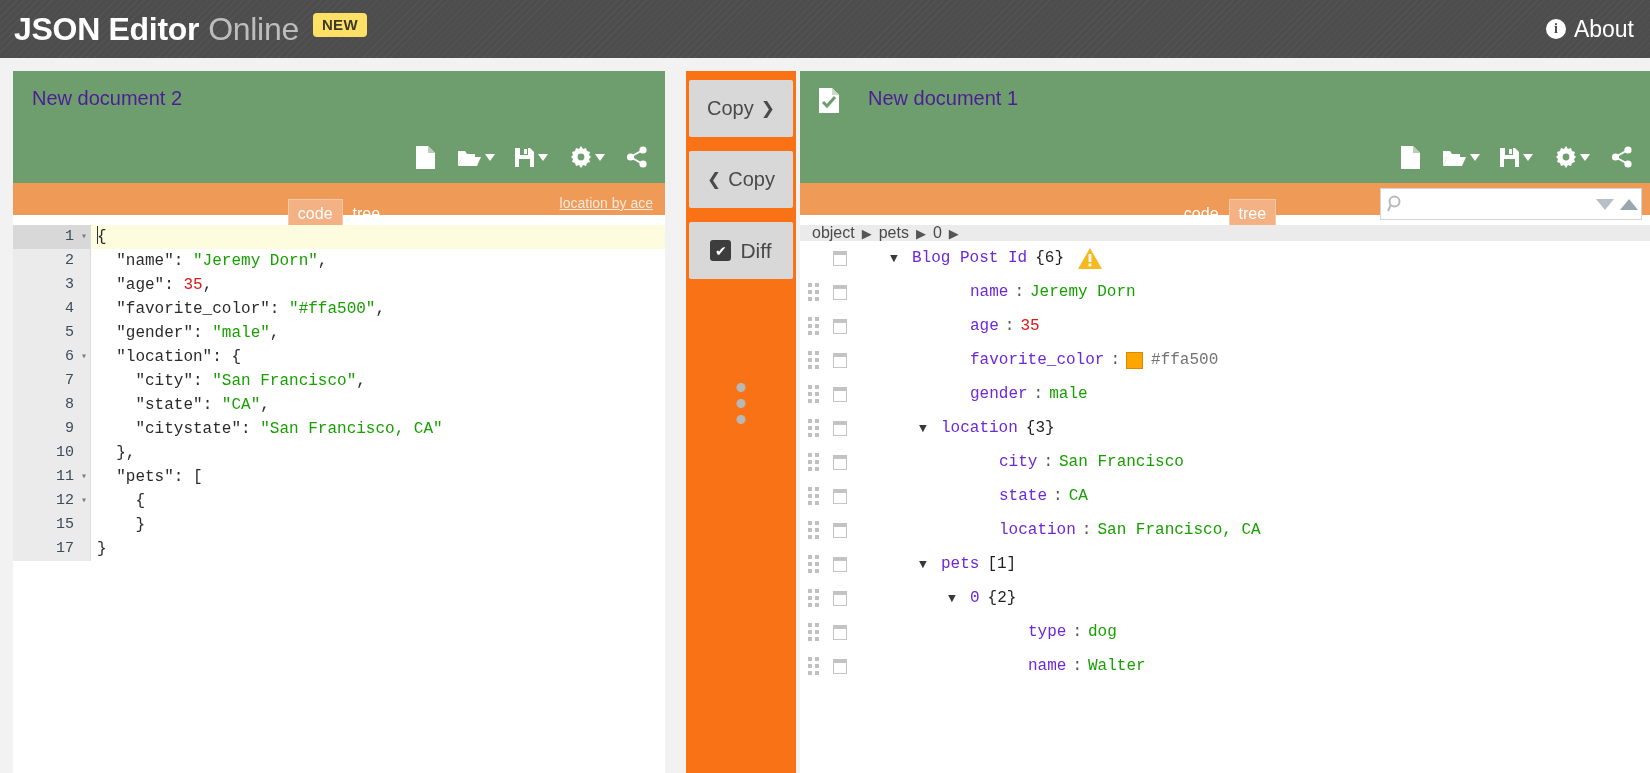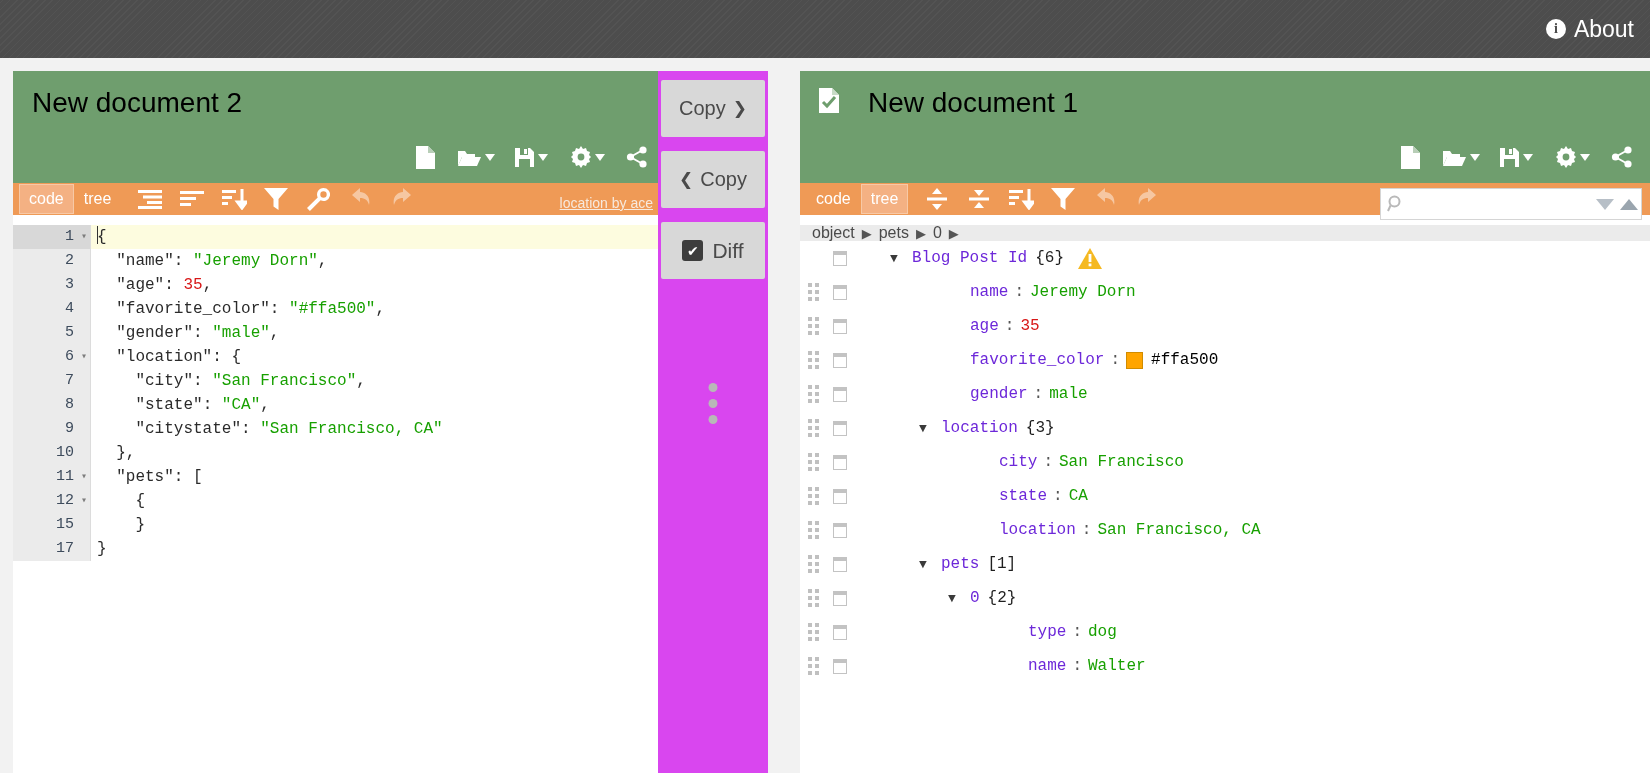--- a/index.html
+++ b/index.html
@@ -47,21 +47,21 @@
   }
   .panel { position: absolute; top: 13px; bottom: 0; background: #fff; }
   #panel-left  { left: 13px;  width: 652px; }
   #panel-right { left: 800px; right: 0; }
 
   .panel-header {
     height: 112px; background: #6f9e6e; position: relative;
   }
   .panel-title {
     position: absolute; left: 19px; top: 16px;
-    color: #000000; font-size: 28px;
+    color: #4c1d95; font-size: 20px;
   }
   #panel-right .panel-title { left: 68px; }
   .doc-icon {
     position: absolute; left: 18px; top: 16px; width: 22px; height: 27px;
   }
   .header-tools {
     position: absolute; right: 8px; bottom: 8px;
     display: flex; align-items: center; gap: 4px;
   }
   .htool {
@@ -70,21 +70,21 @@
   }
   .htool.with-caret { width: 52px; gap: 3px; }
   .caret-down {
     width: 0; height: 0; border-left: 5px solid transparent;
     border-right: 5px solid transparent; border-top: 7px solid #fff;
   }
 
   
   .menubar {
     height: 29px; background: #ef9a56; display: flex; align-items: center;
-    padding: 16px 6px; position: relative;
+    padding: 16px 6px; position: relative; flex-direction: column;
   }
   .mode-btn {
     height: 30px; padding: 0 9px; color: #fff; font-size: 16px;
     display: flex; align-items: center; cursor: pointer;
     border: 1px solid transparent; background: transparent;
     font-family: "Liberation Sans", sans-serif;
   }
   .mode-btn.active { background: #f4b183; border-color: #f7c9a6; }
   .mb-sep { width: 8px; }
   .mtool {
@@ -132,22 +132,22 @@
   .s  { color: #17a000; }
   .n  { color: #d81717; }
   .p  { color: #2b2b2b; }
   .caret-bar {
     display: inline-block; width: 1px; height: 18px; background: #333;
     vertical-align: -3px; margin-right: -1px;
   }
 
   
   #middle {
-    position: absolute; left: 658px; top: 13px; width: 110px; bottom: 0;
-    background: #d946ef;
+    position: absolute; left: 686px; top: 13px; width: 110px; bottom: 0;
+    background: #f97316;
   }
   .mid-btn {
     width: 104px; height: 57px; margin: 0 auto; background: #d8d8d8;
     display: flex; align-items: center; justify-content: center;
     color: #4a4a4a; font-size: 20px; cursor: pointer; border-radius: 2px;
   }
   #btn-copy-right { margin-top: 9px; }
   #btn-copy-left  { margin-top: 14px; }
   #btn-diff       { margin-top: 14px; font-size: 21px; }
   .chev { font-size: 17px; }
@@ -189,31 +189,36 @@
   }
   .tv-content { display: flex; align-items: center; }
   .expander {
     width: 22px; min-width: 22px; color: #3a3a3a; font-size: 13px;
     cursor: pointer; text-align: left;
   }
   .tv-key { color: #6d28d9; }
   .tv-sep { color: #555; margin: 0 6px; }
   .tv-val-str { color: #17a000; }
   .tv-val-num { color: #d81717; }
-  .tv-val-plain { color: #000000; }
+  .tv-val-plain { color: #737373; }
   .tv-count { color: #1f1f1f; margin-left: 8px; }
   .color-swatch {
     display: inline-block; width: 17px; height: 17px; background: #ffa500;
     border: 1px solid #d18c00; vertical-align: -3px; margin-right: 8px;
   }
 </style>
 </head>
 <body>
 
 <div id="topbar">
+  <div id="brand">
+    <span class="brand-bold">JSON Editor</span>
+    <span class="brand-light">Online</span>
+    <span id="new-badge">NEW</span>
+  </div>
   <div id="about">
     <span class="info-circle">i</span>
     <span>About</span>
   </div>
 </div>
 
 <div id="workspace">
 
   <div class="panel" id="panel-left">
     <div class="panel-header">

